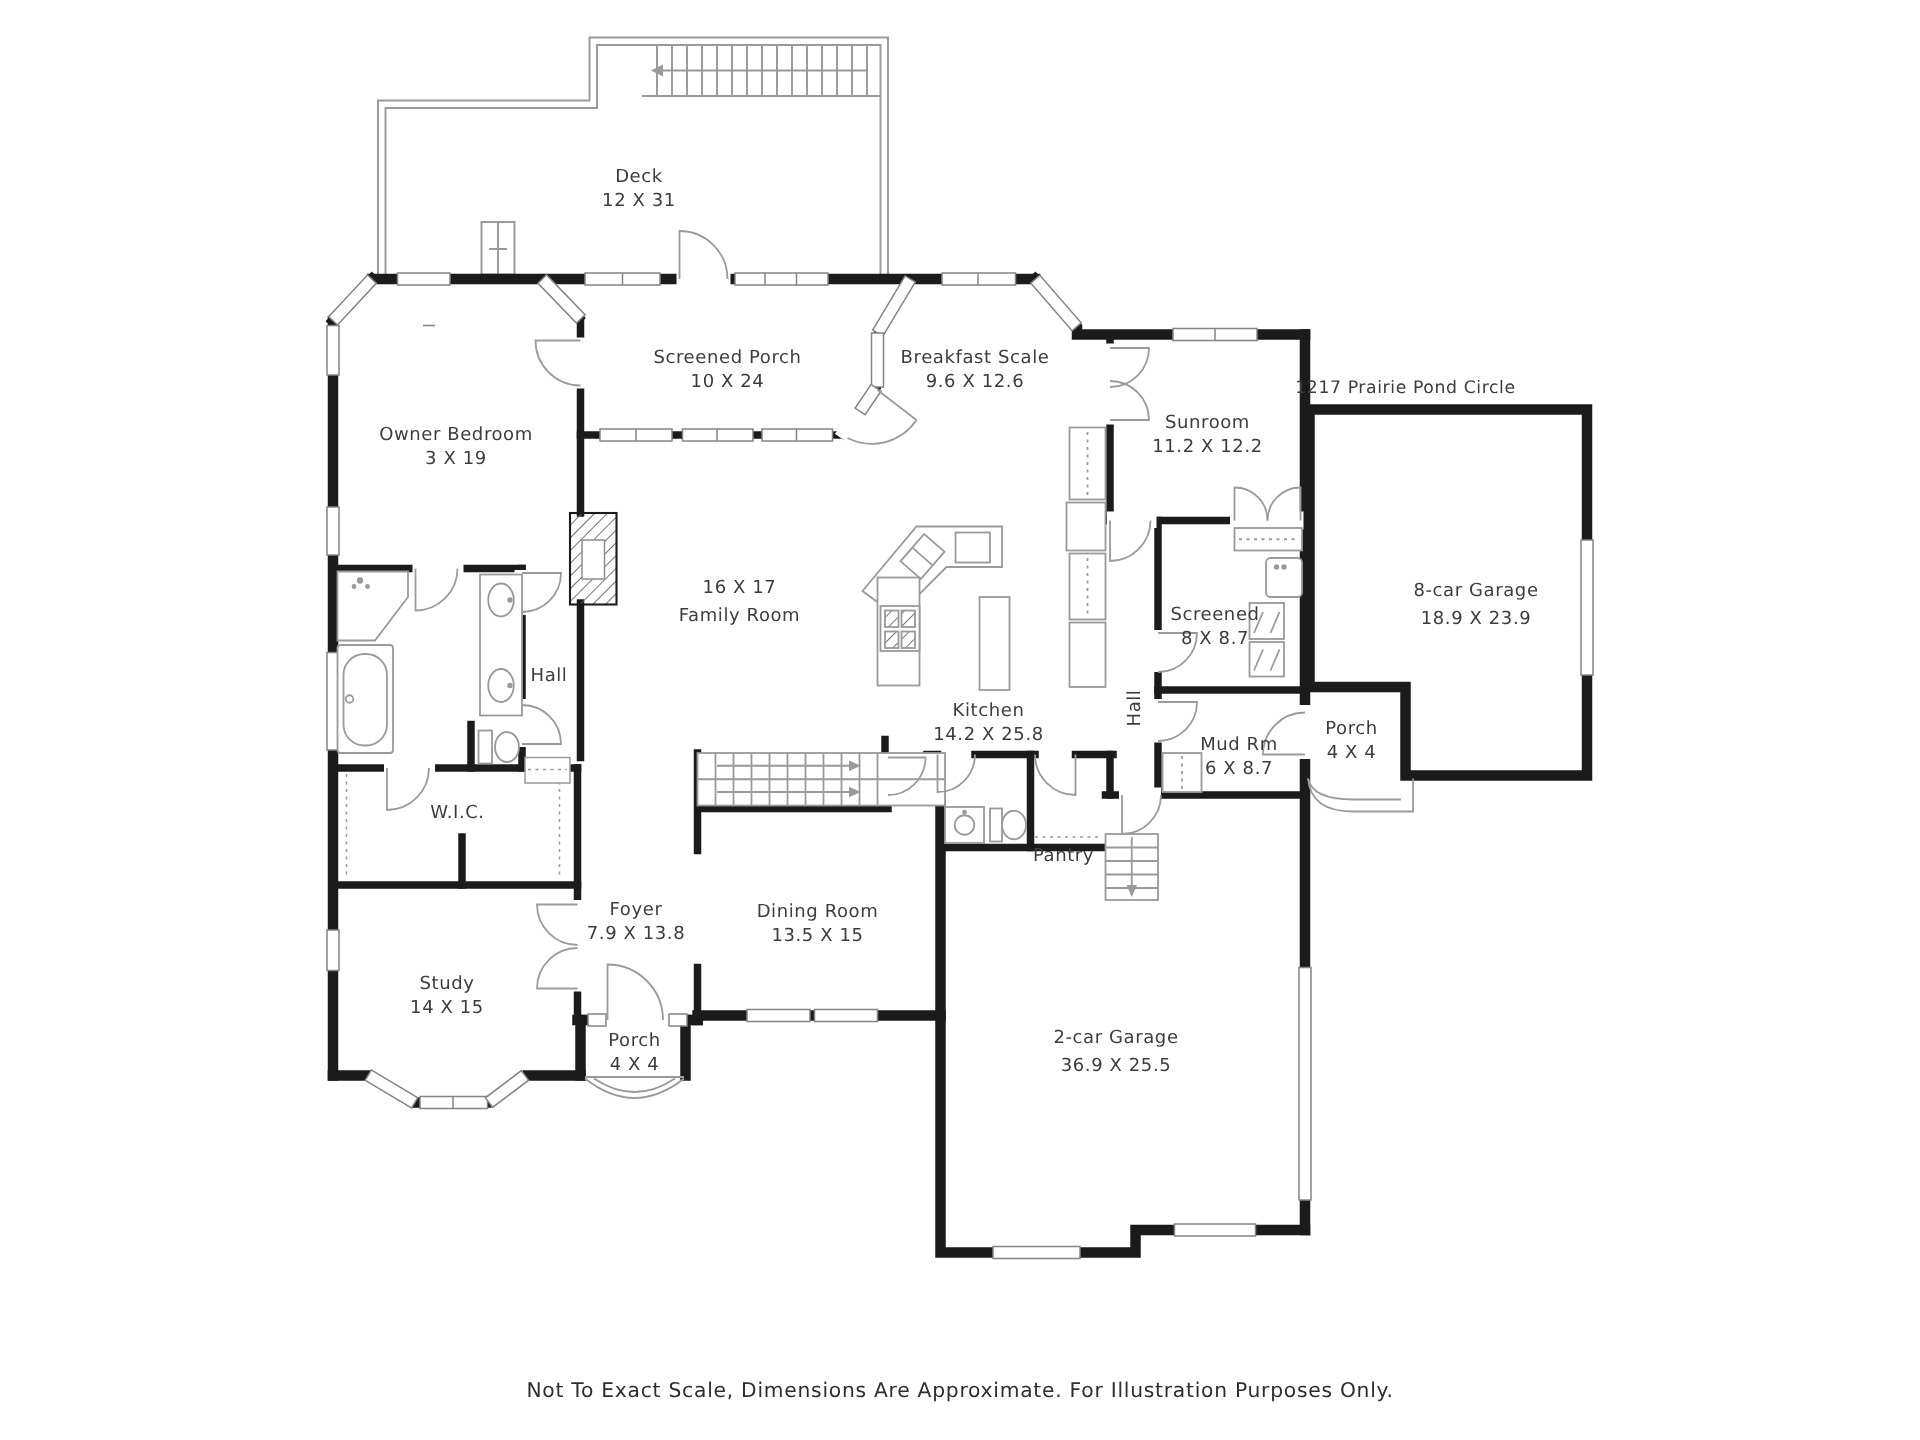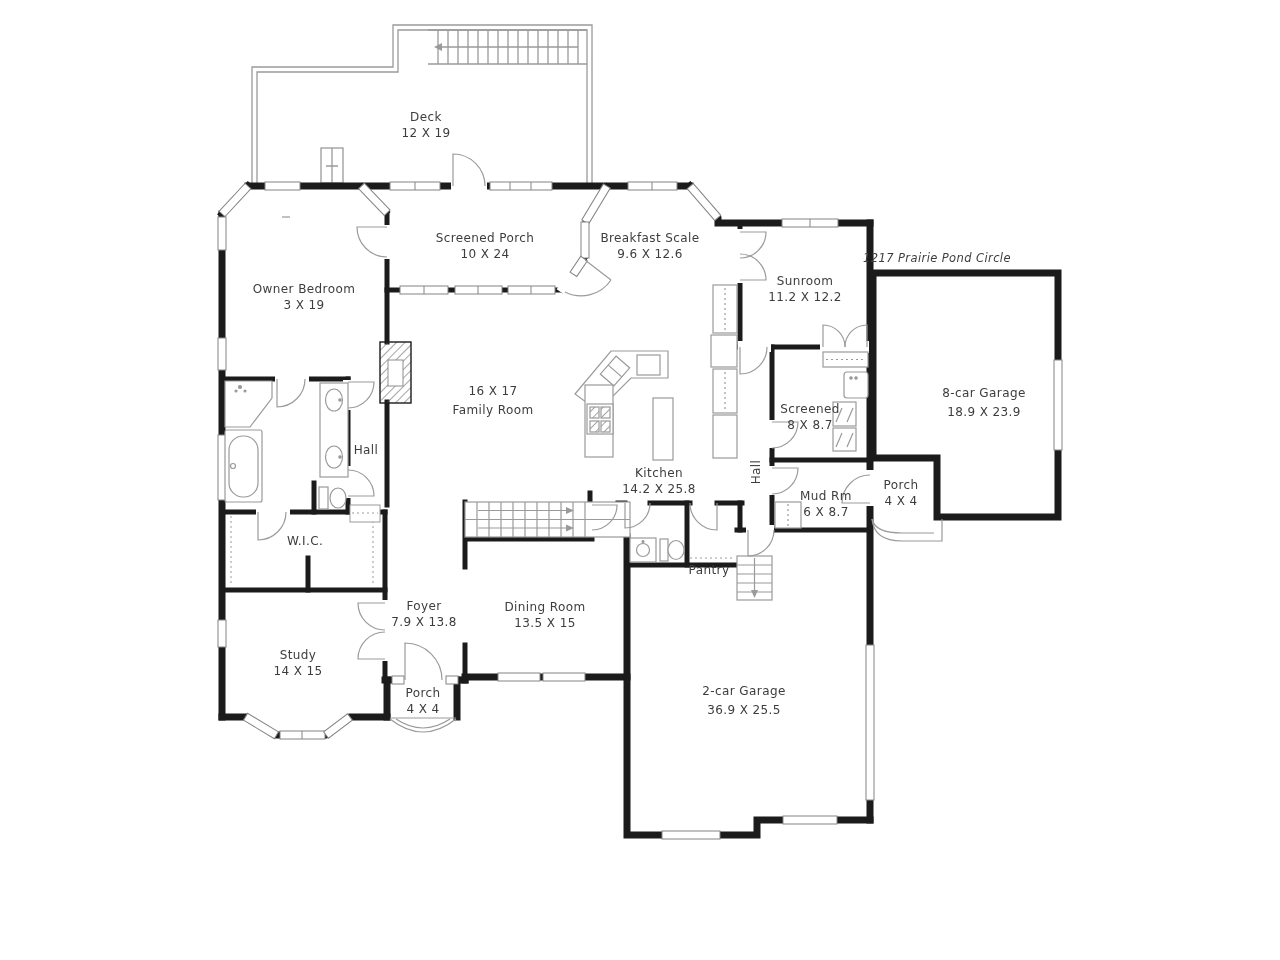--- a/index.html
+++ b/index.html
@@ -4,21 +4,21 @@
 <style>
   html,body{margin:0;padding:0;background:#ffffff;}
   .stage{position:relative;width:1280px;height:960px;background:#ffffff;
          font-family:"DejaVu Sans",sans-serif;overflow:hidden;}
   .stage svg{position:absolute;left:0;top:0;}
   .lbl{position:absolute;transform:translate(-50%,-50%);text-align:center;
        color:#3d3d3d;font-size:12px;line-height:16px;letter-spacing:.4px;white-space:nowrap;}
   .lbl.gap div{line-height:19px;}
   .lbl.vert{transform:translate(-50%,-50%) rotate(-90deg);}
   .addr{position:absolute;transform:translate(-50%,-50%);color:#3d3d3d;
-        font-size:11.5px;letter-spacing:.4px;white-space:nowrap;font-style:italic;}
+        font-size:11.5px;letter-spacing:.4px;white-space:nowrap;}
   .disclaimer{position:absolute;transform:translate(-50%,-50%);color:#2e2e2e;
         font-size:13.5px;letter-spacing:.5px;white-space:nowrap;}
 </style>
 </head>
 <body>
 
 <div class="stage">
 
 <svg width="1280" height="960" viewBox="0 0 1280 960">
   <defs>
@@ -268,21 +268,21 @@
     <path d="M390,718 H456"></path>
     <path d="M390,719 Q423,745 456,719"></path>
     <path d="M396,719 Q423,737 450,719"></path>
     <path d="M872,519 Q874,541 902,541 H942 V519"></path>
     <path d="M872,519 Q875,533 902,533 H934"></path>
   </g>
 </svg>
 
   <div class="lbl" style="left:426px;top:125px">
     <div>Deck</div>
-    <div>12 X 19</div>
+    <div>12 X 31</div>
   </div>
   <div class="lbl" style="left:485px;top:246px">
     <div>Screened Porch</div>
     <div>10 X 24</div>
   </div>
   <div class="lbl" style="left:650px;top:246px">
     <div>Breakfast Scale</div>
     <div>9.6 X 12.6</div>
   </div>
   <div class="lbl" style="left:805px;top:289px">
@@ -345,14 +345,15 @@
     <div>Porch</div>
     <div>4 X 4</div>
   </div>
   <div class="lbl gap" style="left:744px;top:701px">
     <div>2-car Garage</div>
     <div>36.9 X 25.5</div>
   </div>
 
   <div class="addr" style="left:937px;top:258px">1217 Prairie Pond Circle</div>
 
+  <div class="disclaimer" style="left:640px;top:927px">Not To Exact Scale, Dimensions Are Approximate. For Illustration Purposes Only.</div>
 
 </div>
 
 </body></html>

